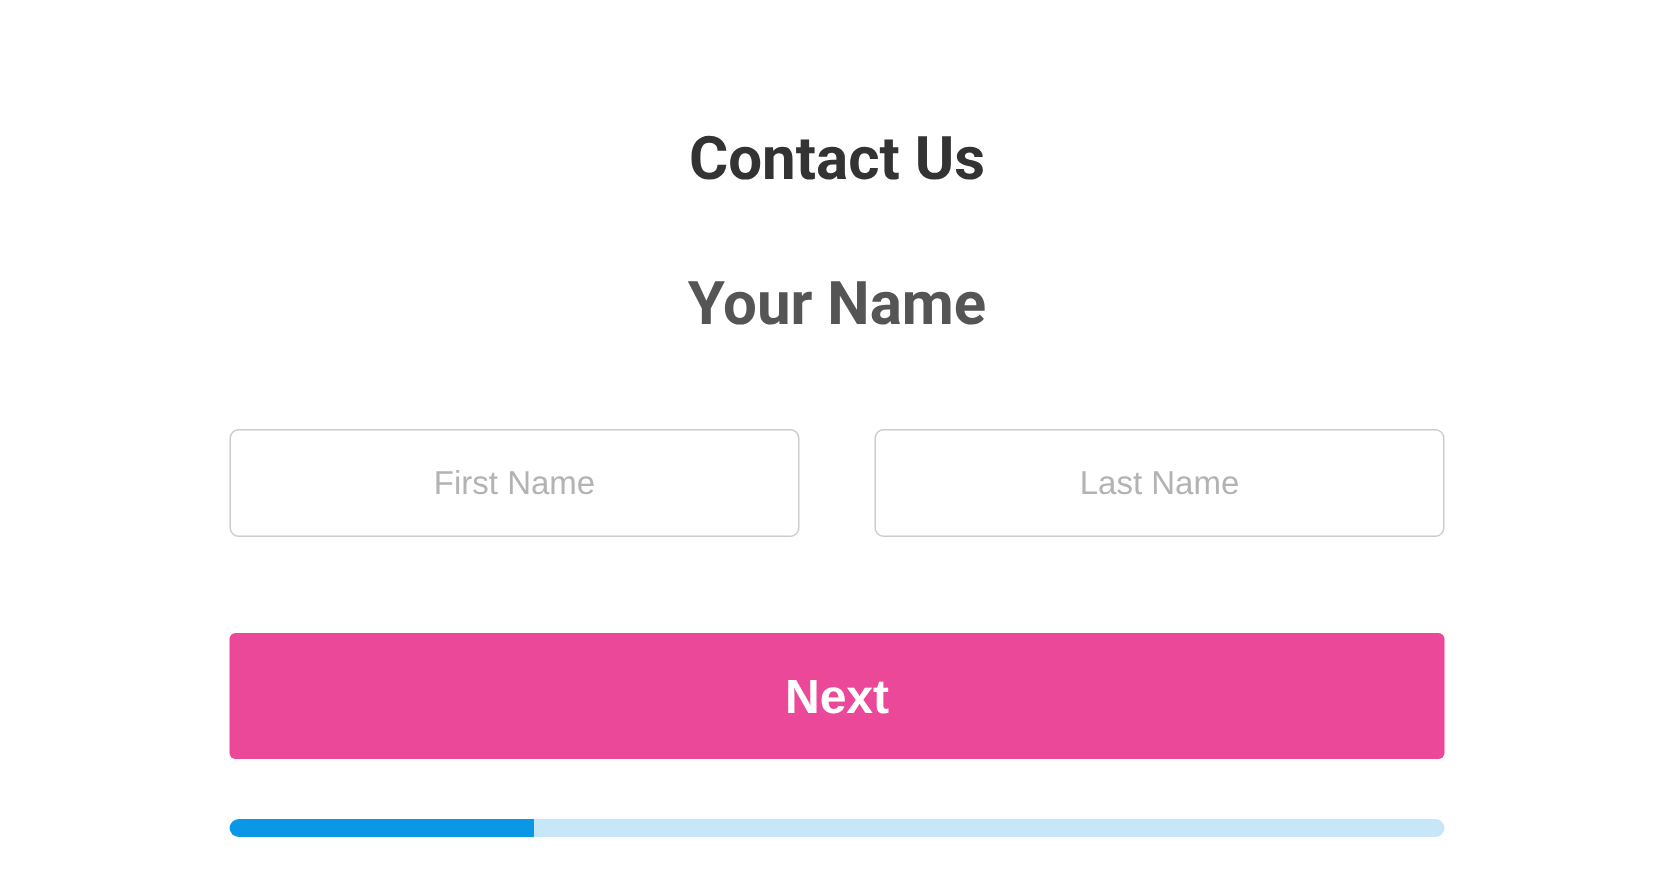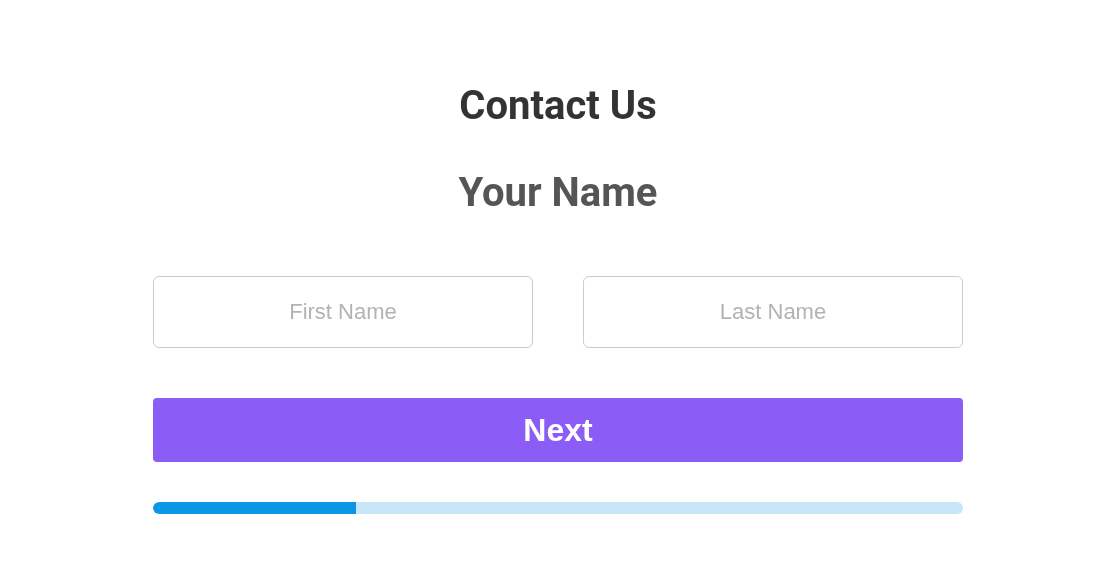--- a/index.html
+++ b/index.html
@@ -17,60 +17,61 @@
     .form-container {
       width: 810px;
       margin: 0 auto;
       padding-top: 82px;
     }
     .form-title {
       font-size: 40px;
       font-weight: 700;
       color: #333333;
       text-align: center;
-      margin-bottom: 40px;
+      margin-bottom: 50px;
     }
     .section-label {
       font-size: 40px;
       font-weight: 700;
       color: #555555;
       text-align: center;
       margin-bottom: 60px;
     }
     .input-row {
       display: flex;
       gap: 50px;
-      margin-bottom: 50px;
+      margin-bottom: 40px;
     }
     .text-input {
       flex: 1;
       height: 72px;
       border: 1px solid #cccccc;
       border-radius: 6px;
       font-size: 22px;
       text-align: center;
       color: #333;
       outline: none;
       background: #fff;
     }
     .text-input::placeholder {
       color: #b3b3b3;
       font-weight: 300;
     }
     .next-button {
       width: 100%;
-      height: 64px;
-      background: #8b5cf6;
+      height: 84px;
+      background: #ec4899;
       color: #ffffff;
       border: none;
       border-radius: 4px;
       font-size: 32px;
       font-weight: 700;
       cursor: pointer;
       margin-bottom: 40px;
+      margin-top: 24px;
     }
     .progress-bar {
       width: 100%;
       height: 12px;
       background: #c7e6f8;
       border-radius: 6px;
       overflow: hidden;
       position: relative;
     }
     .progress-fill {

